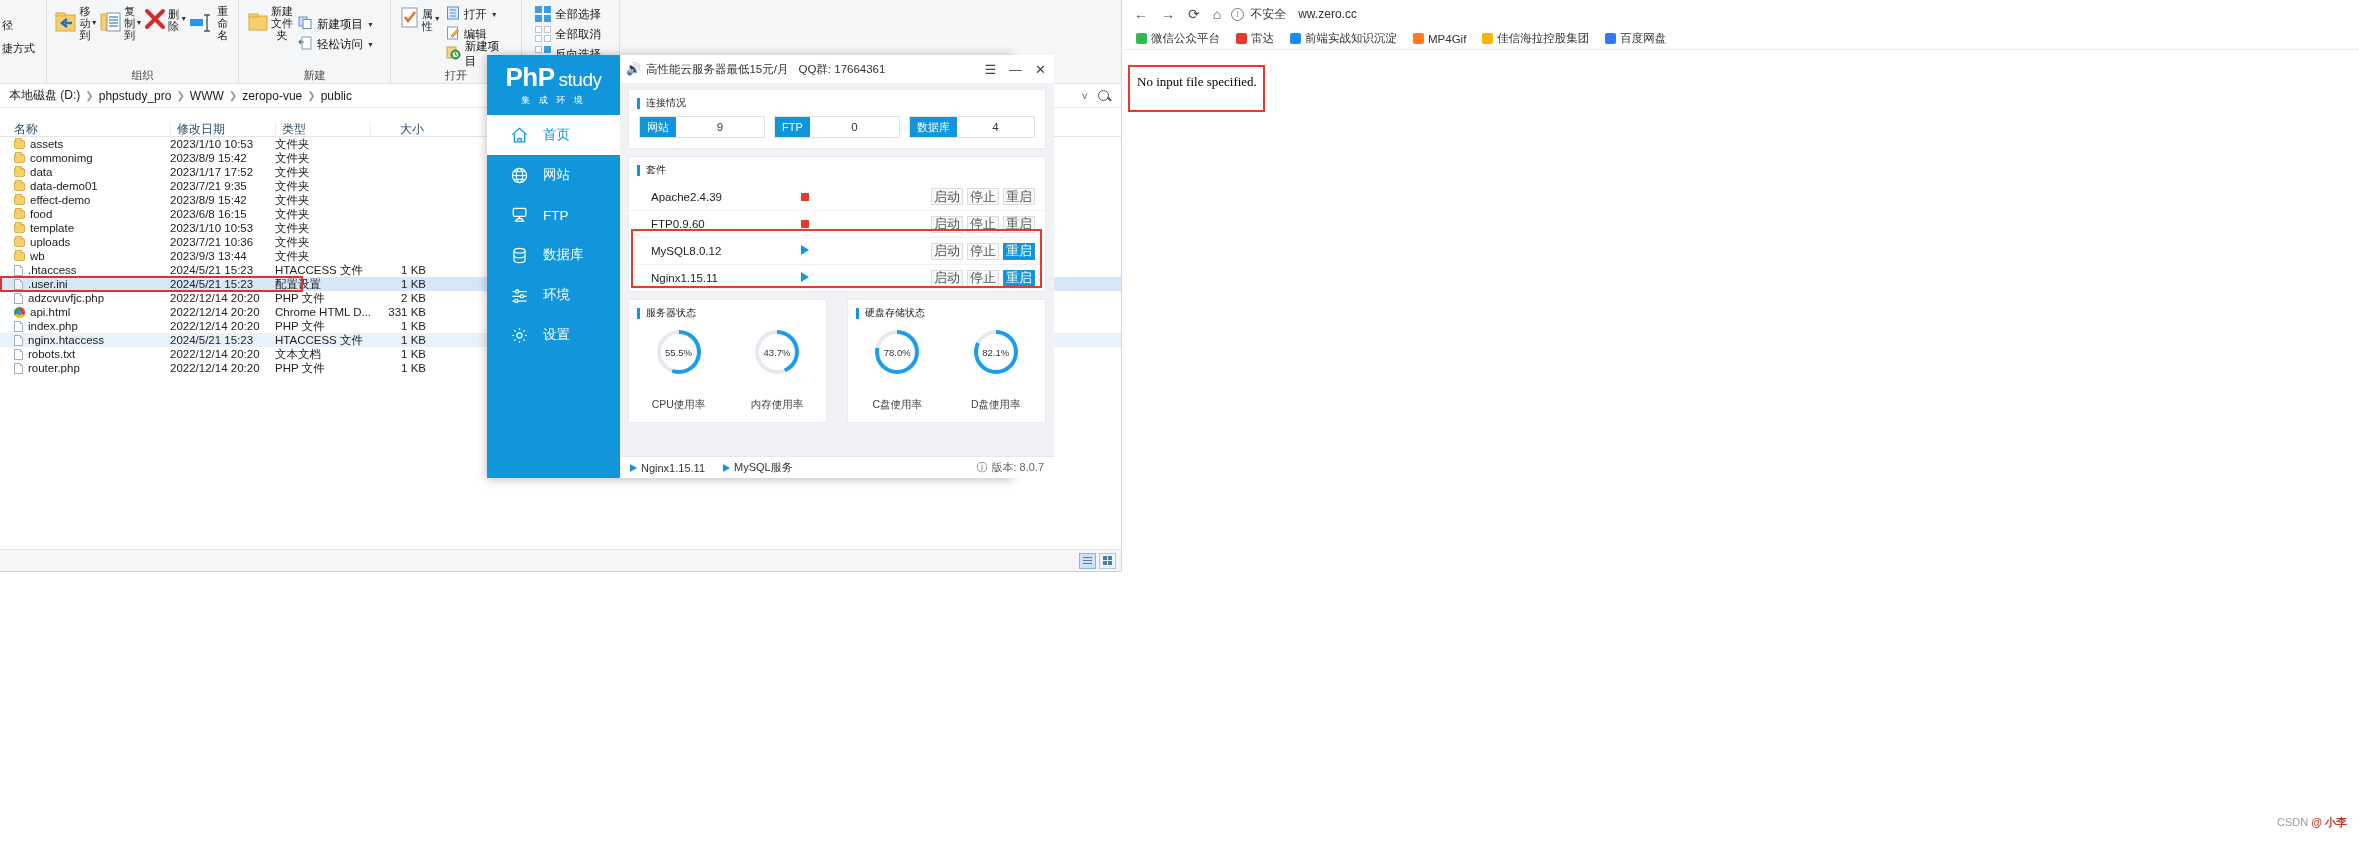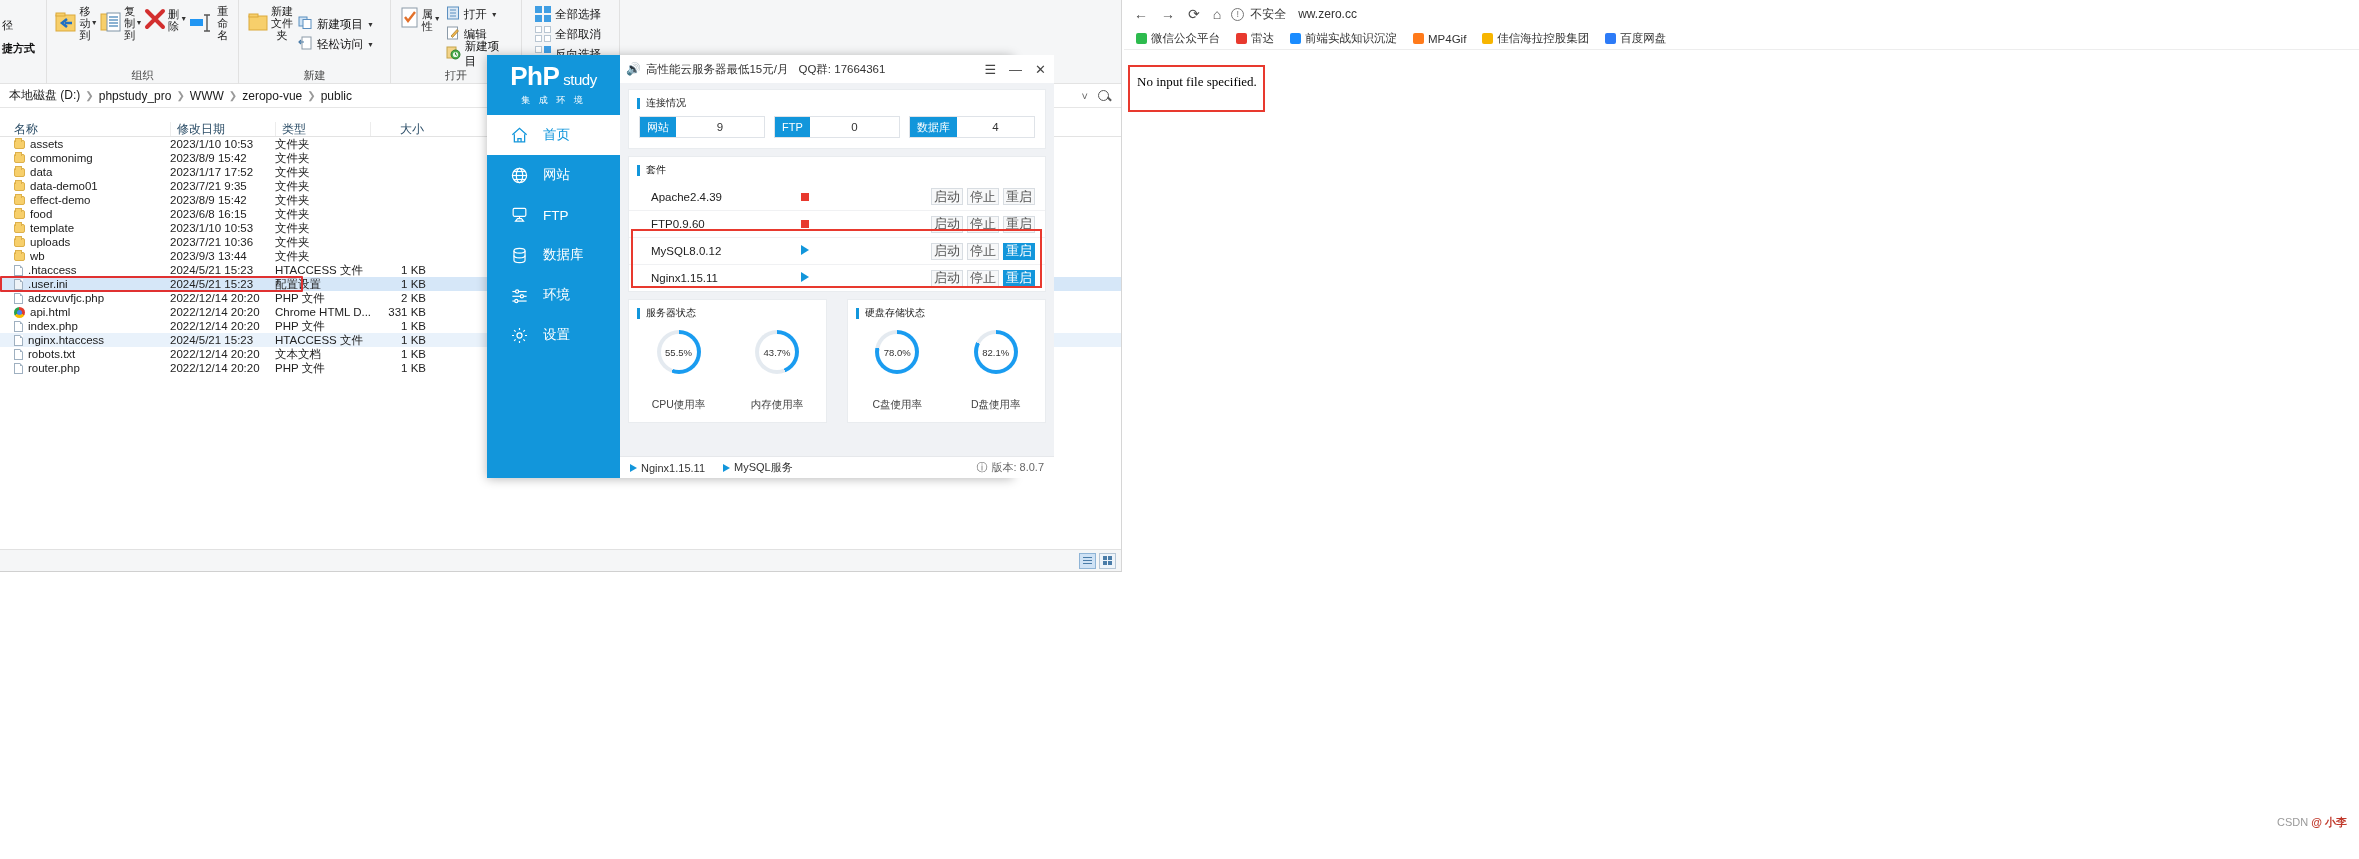--- a/index.html
+++ b/index.html
@@ -104,21 +104,21 @@
 
   
   #phpstudy {
     position:absolute; left:487px; top:55px; width:526px; height:423px;
     background:#fff; box-shadow:0 1px 10px rgba(0,0,0,.28); display:flex;
   }
   .ps-side { width:133px; background:#1296db; color:#fff; flex:0 0 auto; }
   .ps-logo { height:60px; display:flex; flex-direction:column; align-items:center;
      justify-content:center; }
   .ps-logo .l1 { font-size:26px; font-weight:bold; letter-spacing:-.5px; line-height:26px; }
-  .ps-logo .l1 span.st { font-size:15px; font-weight:normal; margin-left:4px; }
+  .ps-logo .l1 span.st { font-size:19px; font-weight:normal; margin-left:4px; }
   .ps-logo .l2 { font-size:9px; letter-spacing:3px; margin-top:1px; }
   .ps-nav { list-style:none; margin:0; padding:0; }
   .ps-nav li { height:40px; display:flex; align-items:center; gap:14px; padding-left:22px;
      font-size:13.5px; cursor:default; }
   .ps-nav li.active { background:#fff; color:#1296db; }
   .ps-nav li .nico { width:20px; height:20px; display:flex; align-items:center; justify-content:center; }
 
   .ps-main { flex:1; display:flex; flex-direction:column; background:#fff; position:relative; }
   .ps-titlebar { height:28px; display:flex; align-items:center; padding:0 8px 0 6px;
      font-size:11.5px; color:#333; }
@@ -190,21 +190,21 @@
 <body>
 
 <div id="explorer">
 
   <div class="ribbon">
     <div class="rb-groups">
 
       <div class="rb-group" style="width:47px; padding-left:2px;">
         <div class="rb-items" style="flex-direction:column; justify-content:center; padding-top:6px;">
           <div style="font-size:11px; color:#111;">径</div>
-          <div style="font-size:11px; color:#111; margin-top:8px;font-weight:bold;">捷方式</div>
+          <div style="font-size:11px; color:#111; margin-top:8px;">捷方式</div>
         </div>
       </div>
 
       <div class="rb-group" style="width:192px;">
         <div class="rb-items">
           <div class="rb-big">
             <div class="ic">
               <svg width="26" height="26" viewBox="0 0 26 26">
                 <rect x="3" y="5" width="19" height="16" fill="#f7cf6b" stroke="#dba93c"></rect>
                 <rect x="3" y="3" width="9" height="3" fill="#f7cf6b" stroke="#dba93c"></rect>

